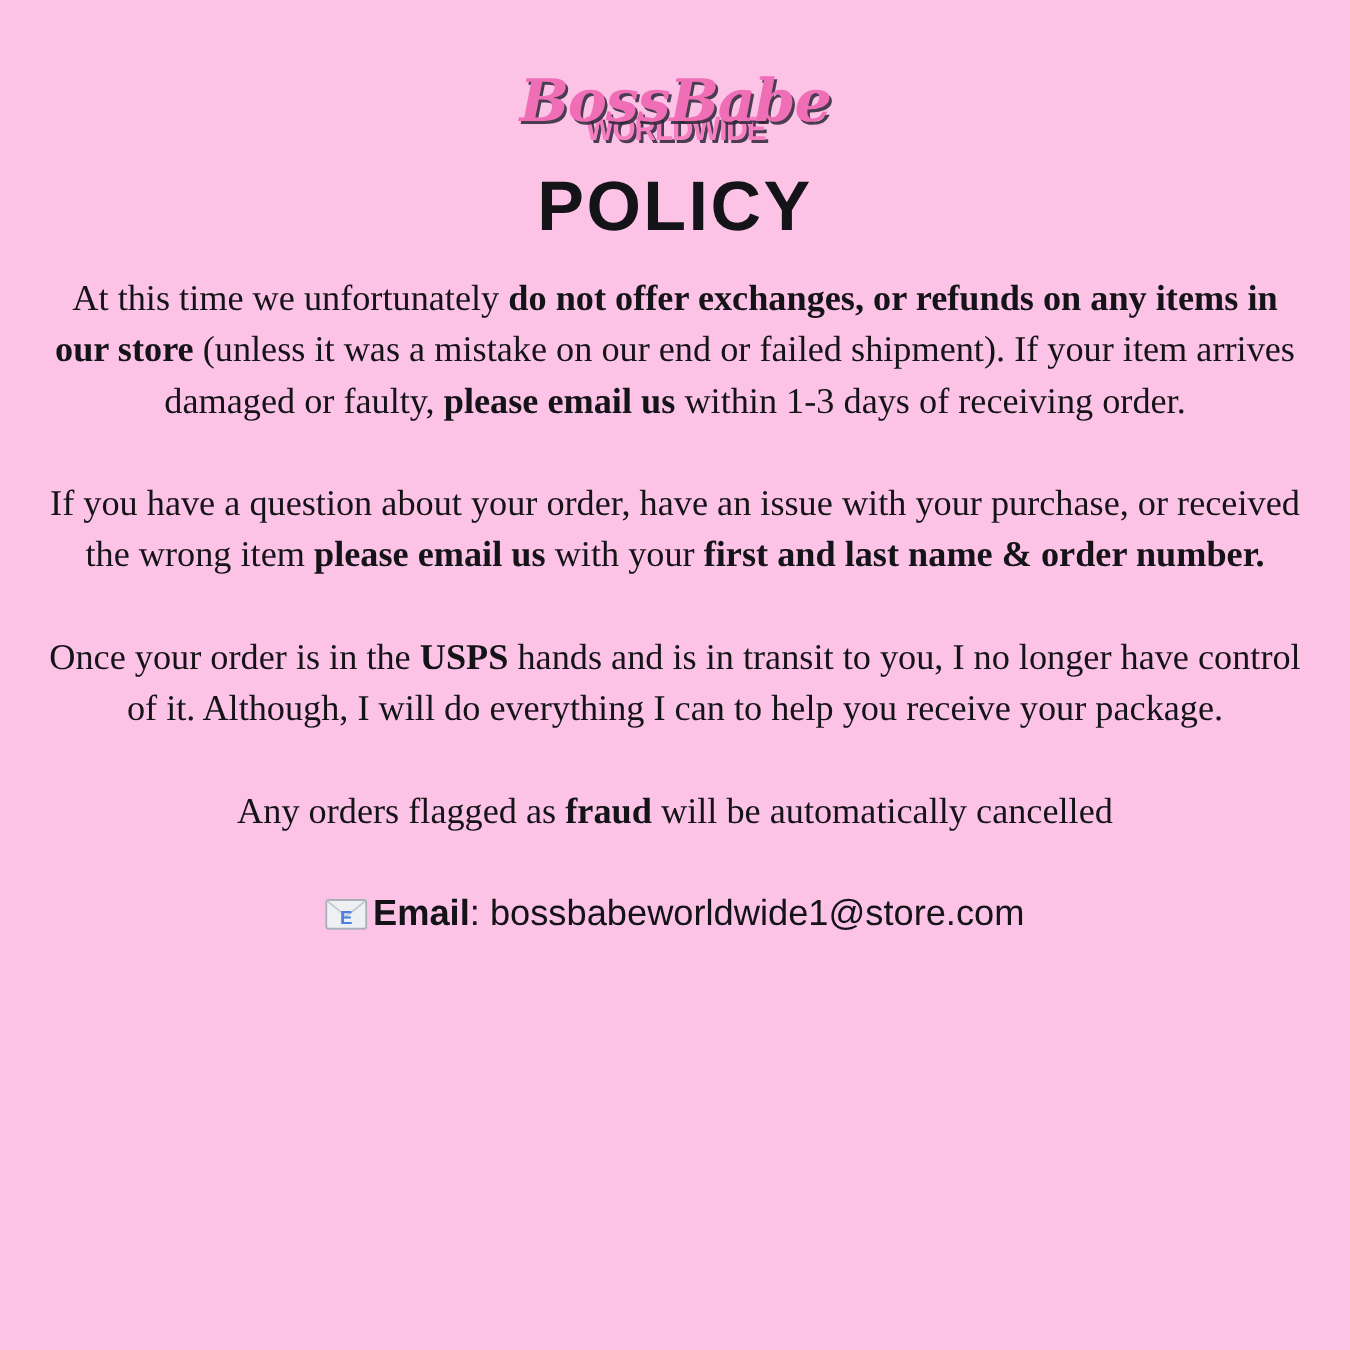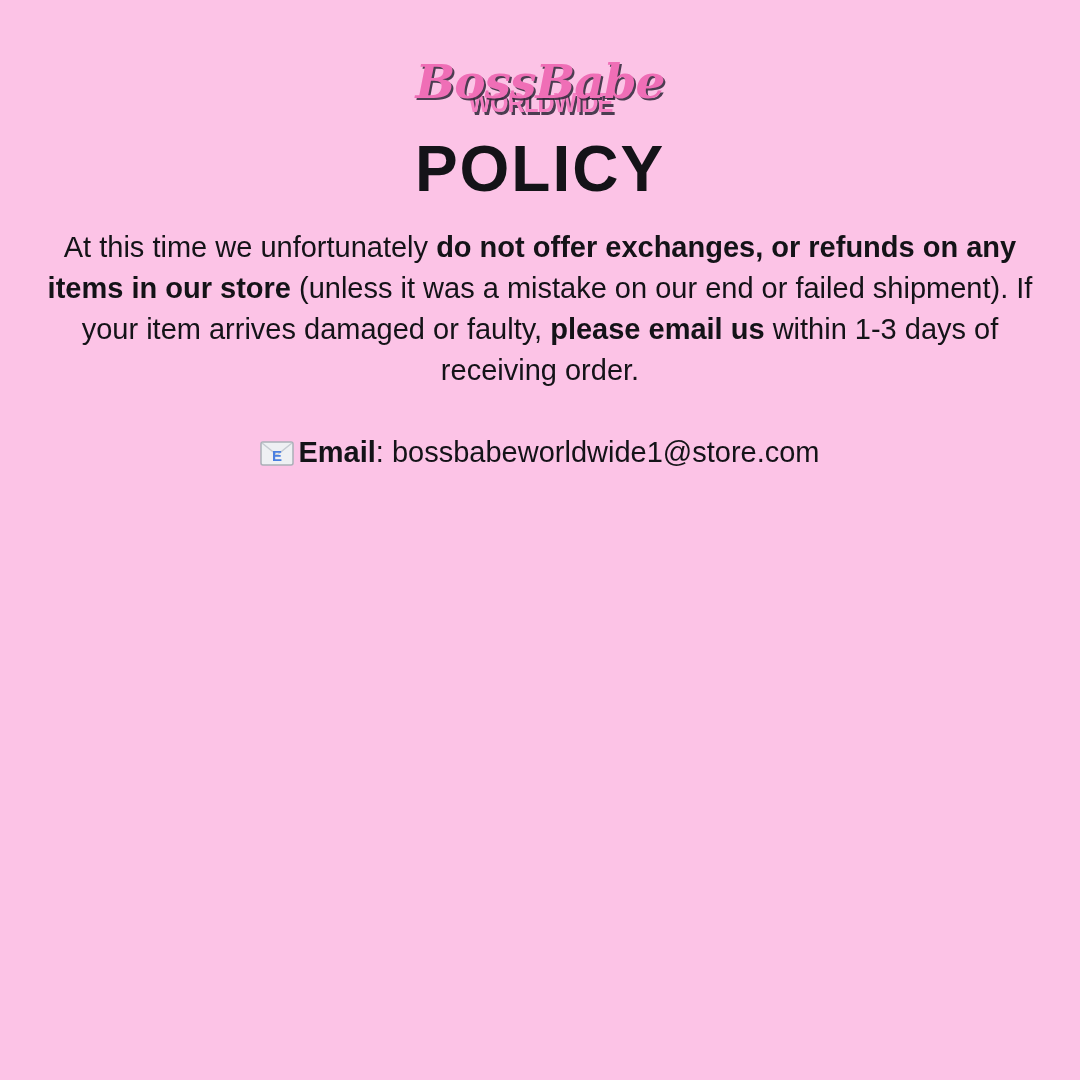--- a/index.html
+++ b/index.html
@@ -29,29 +29,29 @@
     margin-top:-15px;
     font-weight:bold;
     font-size:27px;letter-spacing:-1px;
     transform:scaleX(.88);
     color:var(--logo-pink2,#f57fc2);
     text-shadow:2.5px 2.5px 0 rgba(43,38,54,.85);
   }
   
   .title{
     margin:20px 0 26px;
-    font-size:64px;line-height:1;
+    font-size:56px;line-height:1;
     font-weight:900;letter-spacing:2px;
     color:var(--ink,#141318);
   }
   
   .body{
     width:1010px;
     text-align:center;
-    font-size:29px;line-height:41px;
+    font-size:29px;line-height:41px;font-family:Liberation Serif, serif;
   }
   .body p{margin:0 0 41px;}
   .body b{font-weight:bold;}
   
   .email-line{
     width:1010px;text-align:center;
     font-size:29px;line-height:41px;
     white-space:nowrap;
   }
   .email-icon{display:inline-block;vertical-align:-4px;margin-right:4px;}
@@ -64,20 +64,23 @@
 
   <header class="logo">
     <div class="logo-script">BossBabe</div>
     <div class="logo-sub">WORLDWIDE</div>
   </header>
 
   <h1 class="title">POLICY</h1>
 
   <main class="body" id="paragraphs">
       <p><span>At this time we unfortunately </span><b>do not offer exchanges, or refunds on any items in our store</b><span> (unless it was a mistake on our end or failed shipment). If your item arrives damaged or faulty, </span><b>please email us</b><span> within 1-3 days of receiving order.</span></p>
+      <p><span>If you have a question about your order, have an issue with your purchase, or received the wrong item </span><b>please email us</b><span> with your </span><b>first and last name &amp; order number.</b></p>
+      <p><span>Once your order is in the </span><b>USPS</b><span> hands and is in transit to you, I no longer have control of it. Although, I will do everything I can to help you receive your package.</span></p>
+      <p><span>Any orders flagged as </span><b>fraud</b><span> will be automatically cancelled</span></p>
     </main>
 
   <div class="email-line">
     <span class="email-icon">
       <svg width="34" height="25" viewBox="0 0 34 25" aria-hidden="true">
         <rect x="1" y="1" width="32" height="23" rx="2" fill="#eef0f3" stroke="#aab0b8" stroke-width="1.5"></rect>
         <path d="M2,2 L17,14 L32,2" fill="none" stroke="#c6cbd2" stroke-width="1.5"></path>
         <text x="17" y="20" text-anchor="middle" font-family="Liberation Sans, sans-serif" font-size="15" font-weight="bold" fill="#4a7fe0">E</text>
       </svg>
     </span><b>Email</b><span>: </span><span>bossbabeworldwide1@store.com</span>

